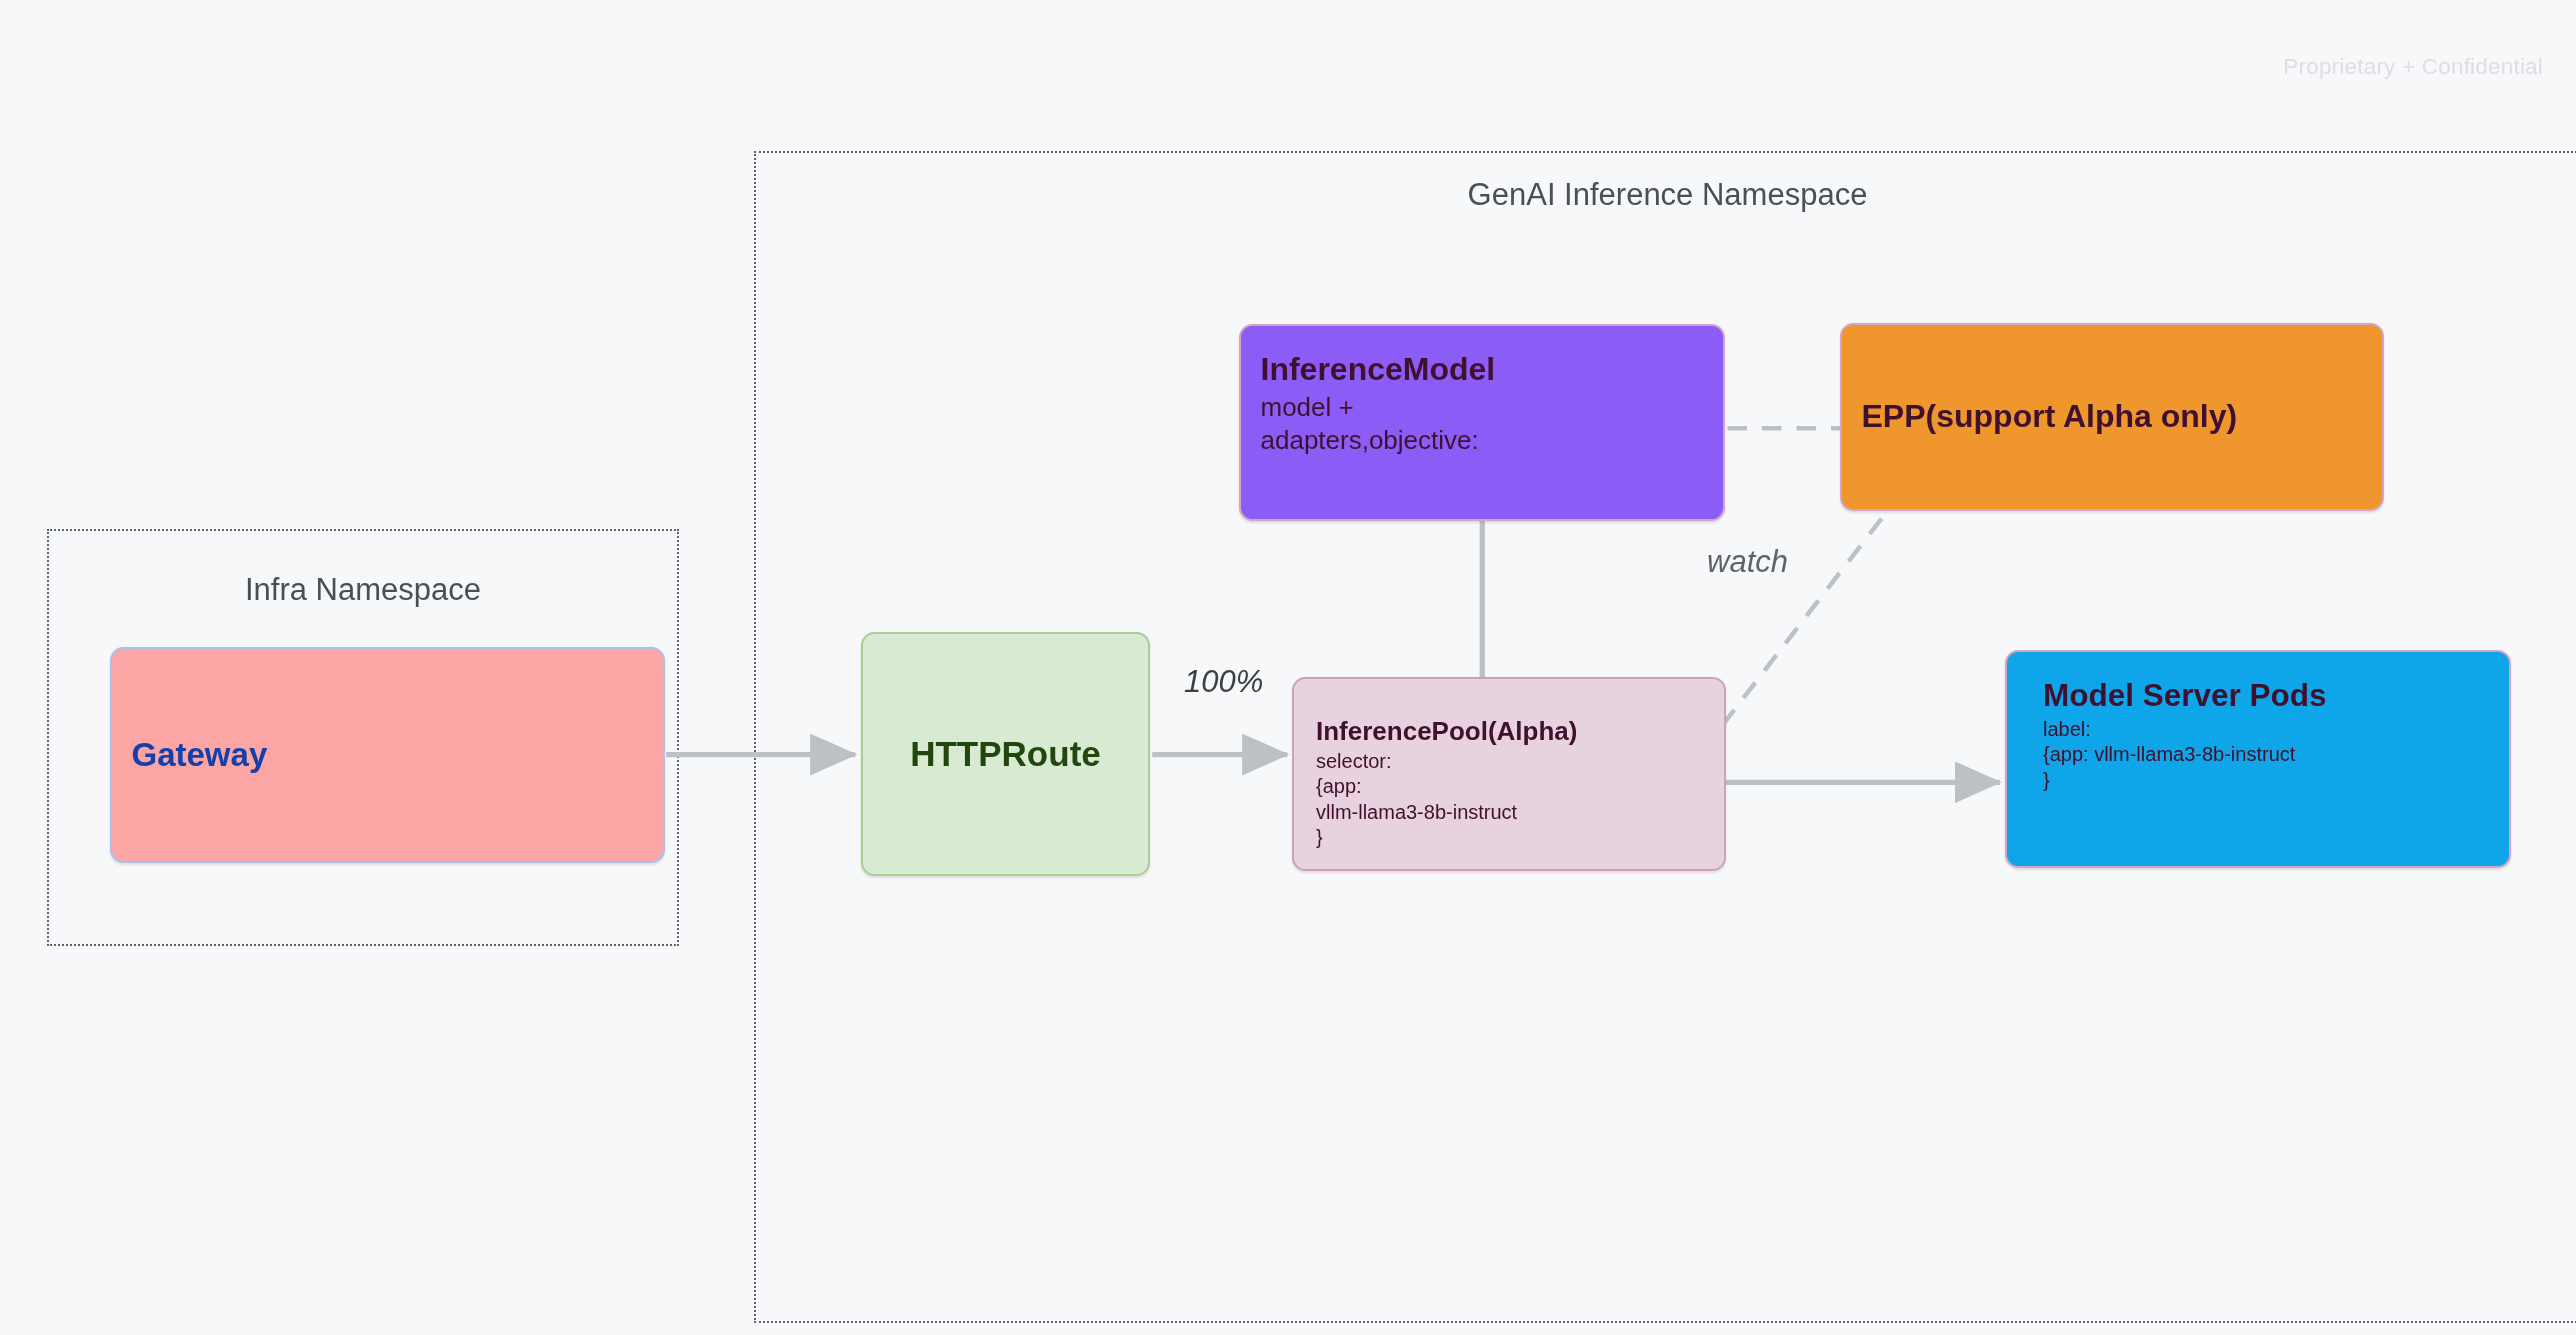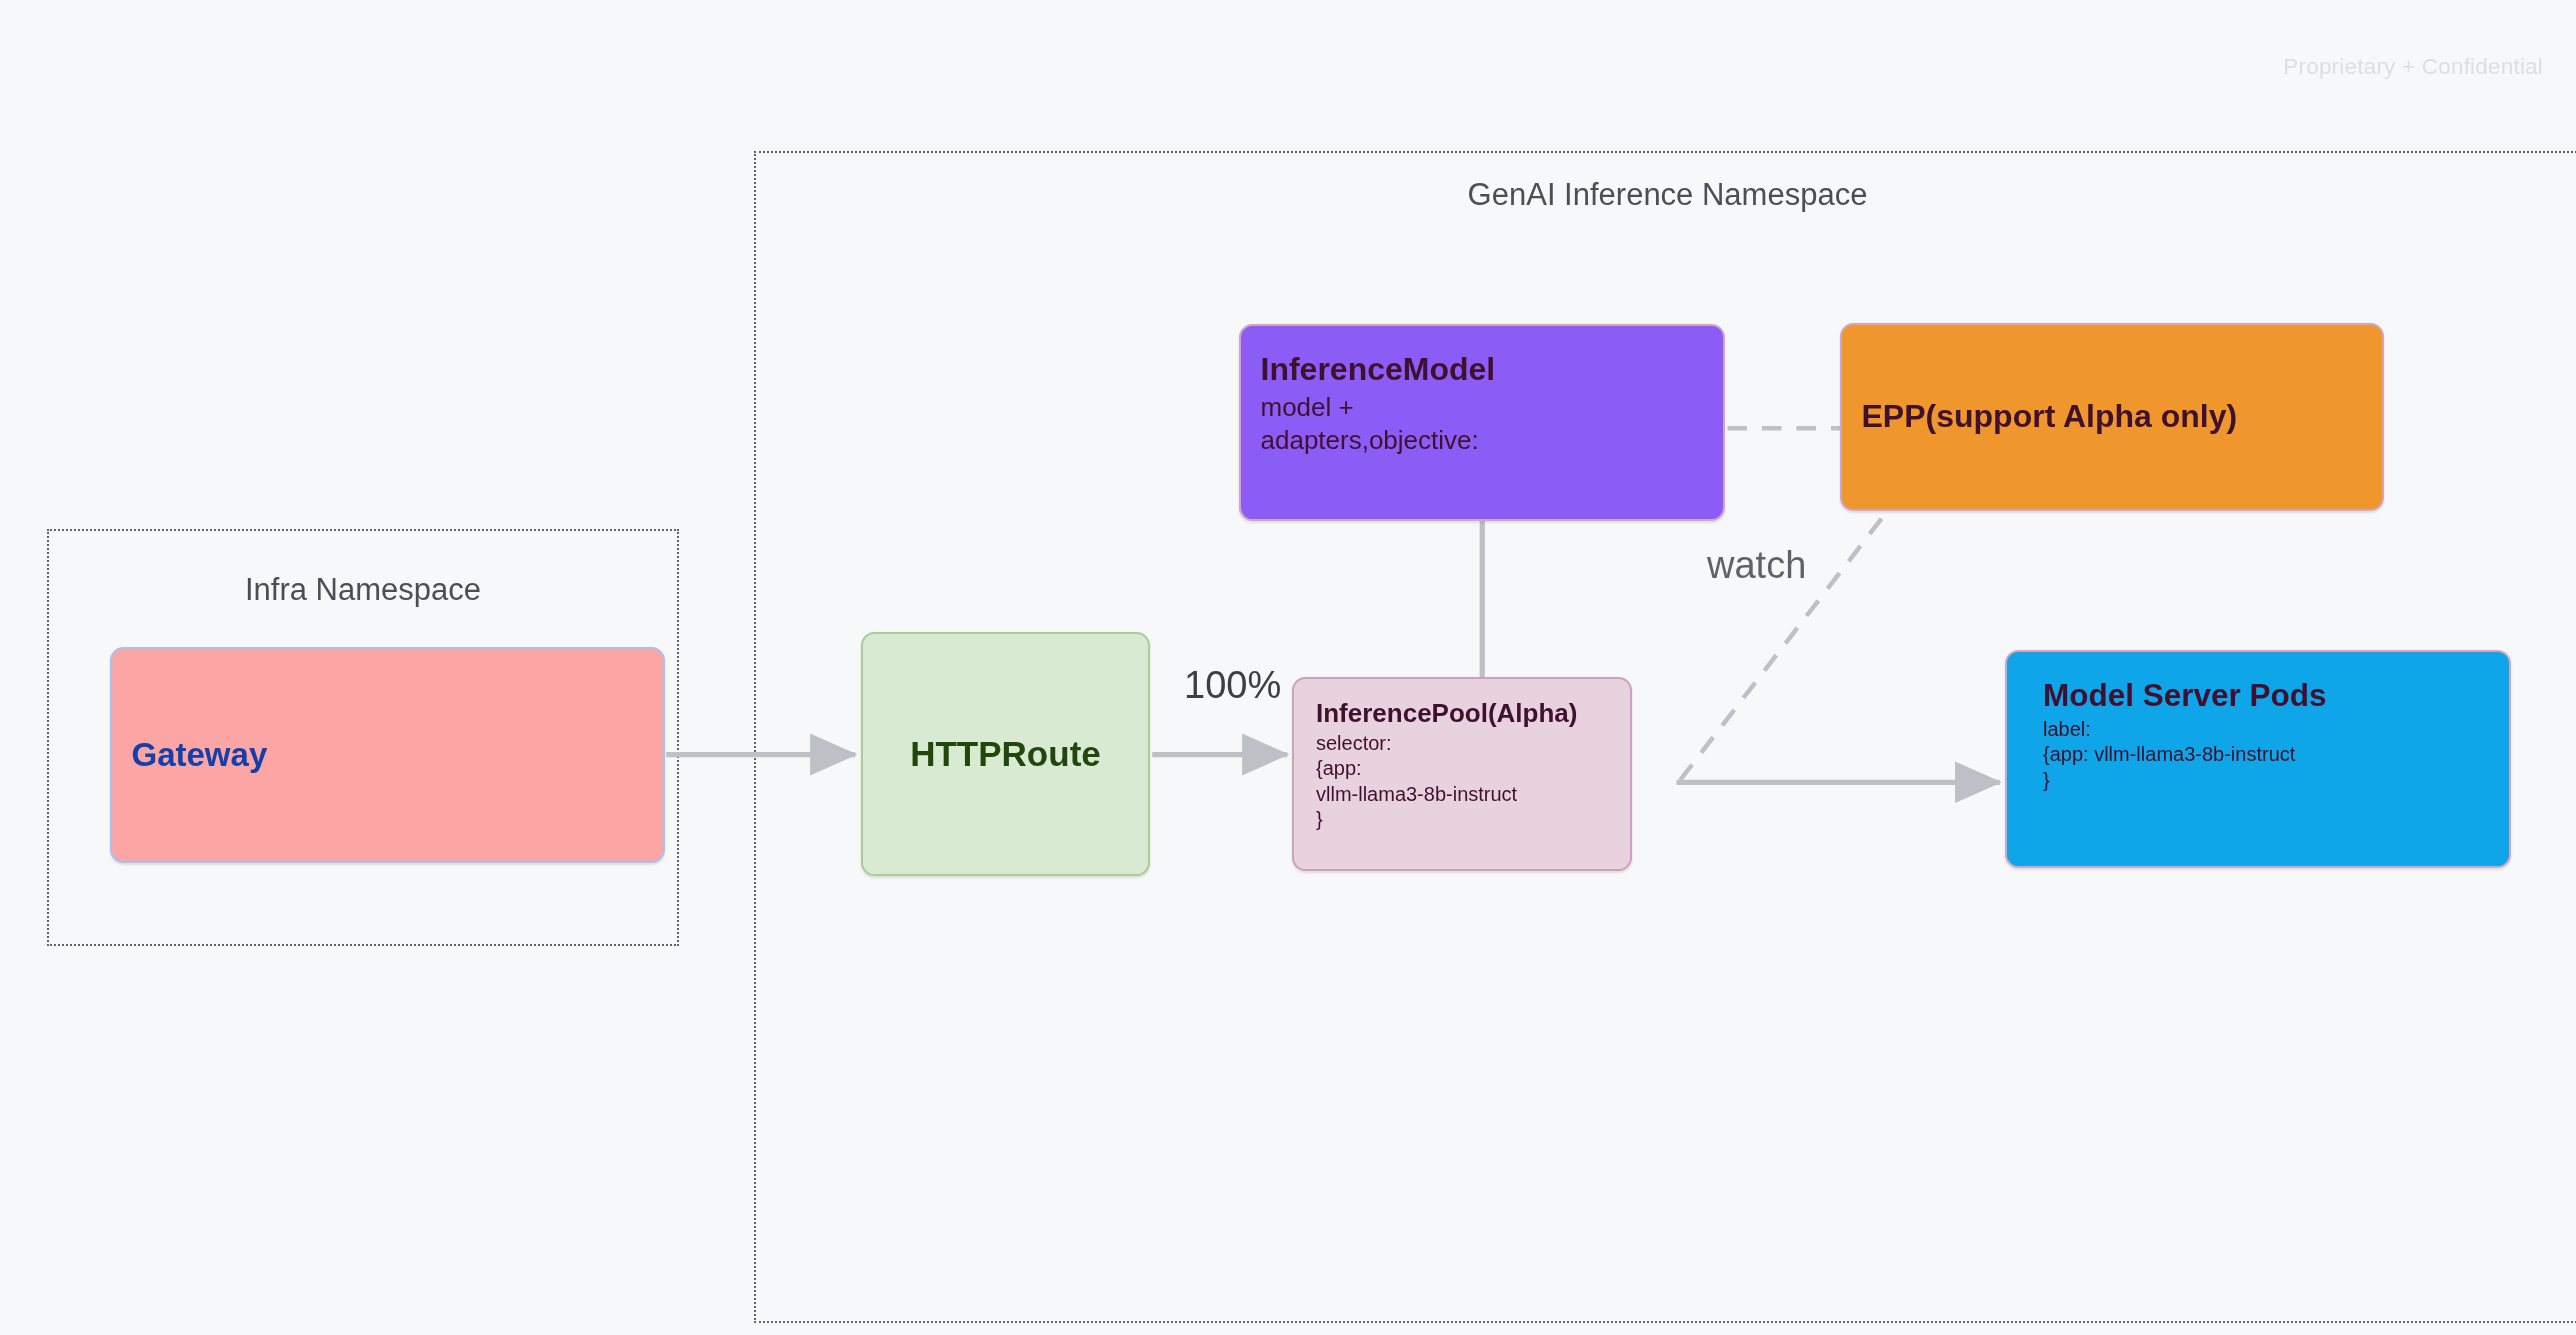--- a/index.html
+++ b/index.html
@@ -99,24 +99,24 @@
     border: 2.3px solid #d4a5c3;
     justify-content: flex-start;
     padding-top: 25.5px;
     box-shadow: 0 1.5px 2.3px rgba(60,64,67,0.15);
   }
   #node-inferencemodel .title { font-size: 32px; color: #40112f; margin-bottom: 3.8px; }
   #node-inferencemodel .sub  { font-size: 26px; color: #40112f; }
 
   
   #node-inferencepool {
-    left: 1292px; top: 677px; width: 340px; height: 194px;
+    left: 1292px; top: 677px; width: 434px; height: 194px;
     background: #e8d2dd;
     border: 2.3px solid #cfa0bc;
-    justify-content: flex-start;
+    justify-content: center;
     padding-top: 19.5px;
     box-shadow: 0 1.5px 2.3px rgba(60,64,67,0.15);
     padding-left: 22px;
   }
   #node-inferencepool .title { font-size: 26px; color: #40112f; margin-bottom: 3px; }
   #node-inferencepool .sub  { font-size: 20px; color: #40112f; }
 
   
   #node-epp {
     left: 1840px; top: 323px; width: 544px; height: 188px;
@@ -142,23 +142,24 @@
 
   
   #edges {
     position: absolute;
     left: 0; top: 0;
     width: 2576px; height: 1335px;
     pointer-events: none;
   }
   .edge-label {
     position: absolute;
-    font-size: 38px;
+    font-size: 31px;
     color: #3c4043;
     white-space: nowrap;
+    font-style: italic;
   }
   #label-100 { left: 1184px; top: 664px; }
   #label-watch { left: 1707px; top: 544px; color: #5f6368; }
 
   
   .footer-mark {
     position: absolute;
     left: 2404px; top: 1328px;
     width: 173px; height: 16.5px;
     opacity: 0.30;

